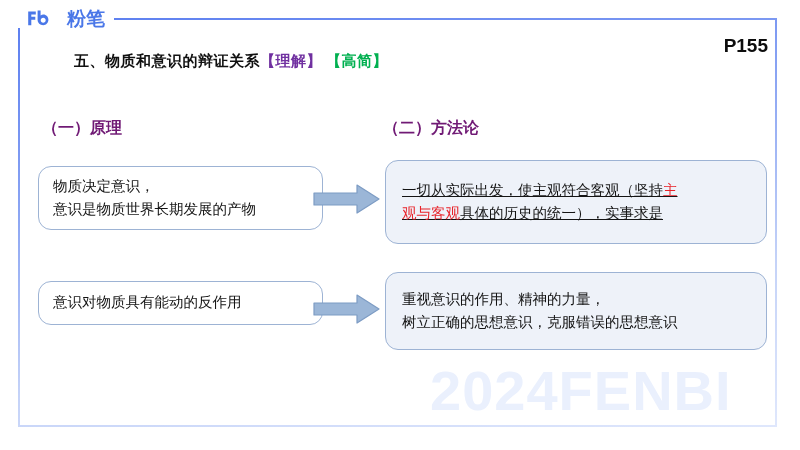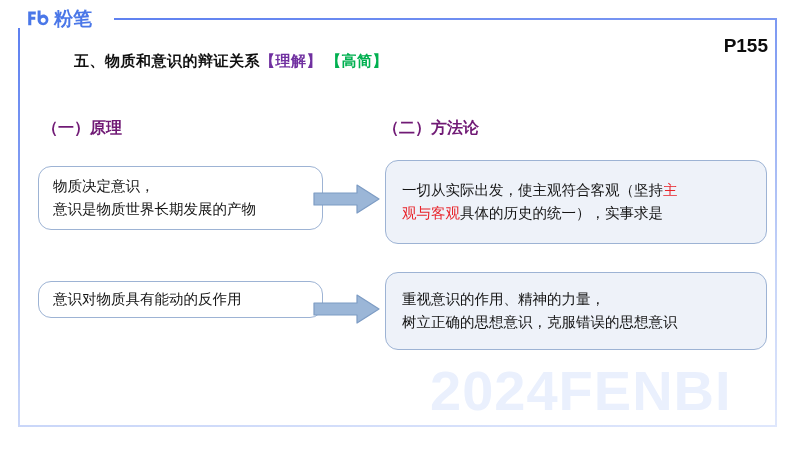--- a/index.html
+++ b/index.html
@@ -15,21 +15,21 @@
     position: relative;
   }
 
   
   .logo {
     position: absolute;
     left: 26px;
     top: 8px;
     display: flex;
     align-items: center;
-    gap: 3px;
+    gap: 16px;
     z-index: 6;
     background: #ffffff;
     padding-right: 4px;
   }
   .logo-mark {
     width: 25px;
     height: 21px;
     border-radius: 5px;
     background: #ffffff;
     position: relative;
@@ -149,22 +149,22 @@
     padding: 6px 14px;
   }
   .box.right-box {
     background: #eef2f9;
     padding: 6px 16px;
   }
   .box .line { white-space: nowrap; }
   .hl-red { color: #e8232a; }
 
   #box-principle-1 { left: 38px;  top: 166px; width: 285px; height: 64px; }
-  #box-principle-2 { left: 38px;  top: 281px; width: 285px; height: 37px; }
-  #box-method-1    { left: 385px; top: 160px; width: 382px; height: 84px; }
+  #box-principle-2 { left: 38px;  top: 281px; width: 285px; height: 44px; }
+  #box-method-1    { left: 385px; top: 160px; width: 382px; height: 84px; text-decoration: underline; }
   #box-method-2    { left: 385px; top: 272px; width: 382px; height: 78px; border-radius: 13px; }
 
   
   .arrow {
     position: absolute;
     z-index: 5;
   }
   #arrow-1 { left: 313px; top: 183px; }
   #arrow-2 { left: 313px; top: 293px; }
 </style>

